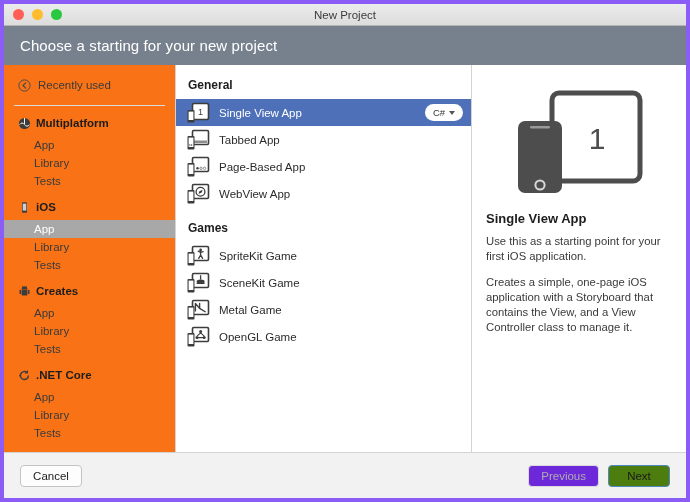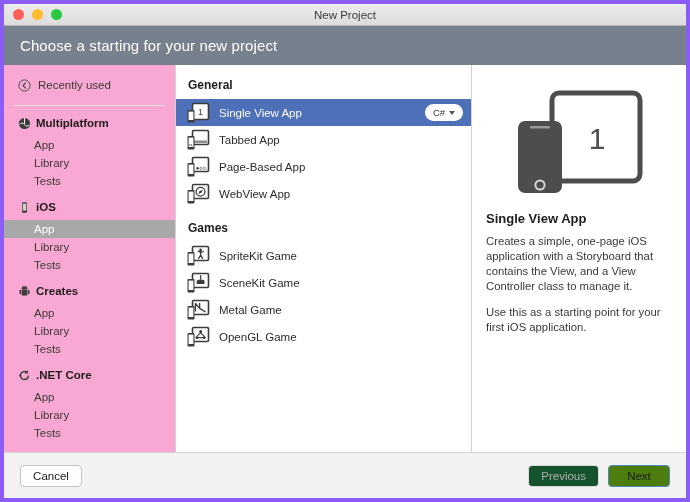--- a/index.html
+++ b/index.html
@@ -49,21 +49,21 @@
 
   
   .body{
     flex:1 1 auto;display:flex;min-height:0;
     background:#fff;
   }
 
   
   .sidebar{
     width:172px;flex:0 0 172px;
-    background:#f9a8d4;
+    background:#f97316;
     border-right:1px solid #d3d3d3;
     overflow:hidden;position:relative;
     padding-top:5px;box-sizing:border-box;
   }
   .recent{
     display:flex;align-items:center;gap:7px;
     padding:5px 0 5px 14px;height:20px;
     font-size:11.5px;color:#3a3a3a;
   }
   .sb-sep{height:1px;background:#dcdcdc;margin:5px 10px 2px 10px;}
@@ -146,21 +146,21 @@
     display:flex;align-items:center;
     padding:0 16px;box-sizing:border-box;
   }
   .btn{
     height:22px;min-width:62px;padding:0 12px;
     border-radius:4px;font-size:11.5px;
     display:inline-flex;align-items:center;justify-content:center;
     box-sizing:border-box;background:#fdfdfd;
     border:1px solid #c4c4c4;color:#222;
   }
-  .btn.disabled{color:#aeaeae;background:#14532d;border-color:#dcdcdc;}
+  .btn.disabled{color:#aeaeae;background:#6d28d9;border-color:#dcdcdc;}
   .btn.primary{background:#4d7c0f;border-color:#4e88bd;color:#1b1b1b;}
   .spacer{flex:1 1 auto;}
   .btn + .btn{margin-left:9px;}
 </style>
 </head>
 <body>
 
 <div class="window">
 
   <div class="titlebar">
@@ -403,22 +403,22 @@
       <div class="illus">
         <svg width="140" height="112" viewBox="0 0 140 112">
           <rect x="44" y="6" width="88" height="88" rx="7" fill="none" stroke="#4d4d4d" stroke-width="5"></rect>
           <text x="89" y="62" font-size="30" font-family="Liberation Sans, sans-serif" fill="#4d4d4d" text-anchor="middle">1</text>
           <rect x="10" y="34" width="44" height="72" rx="7" fill="#4d4d4d"></rect>
           <rect x="22" y="39" width="20" height="2.6" rx="1.3" fill="#9a9a9a"></rect>
           <circle cx="32" cy="98" r="4.6" fill="none" stroke="#d8d8d8" stroke-width="2"></circle>
         </svg>
       </div>
       <div class="detail-title">Single View App</div>
+      <p class="detail-p">Use this as a starting point for your first iOS application.</p>
       <p class="detail-p">Creates a simple, one-page iOS application with a Storyboard that contains the View, and a View Controller class to manage it.</p>
-      <p class="detail-p">Use this as a starting point for your first iOS application.</p>
     </div>
   </div>
 
   <div class="footer">
     <div class="btn">Cancel</div>
     <div class="spacer"></div>
     <div class="btn disabled">Previous</div>
     <div class="btn primary">Next</div>
   </div>
 </div>

